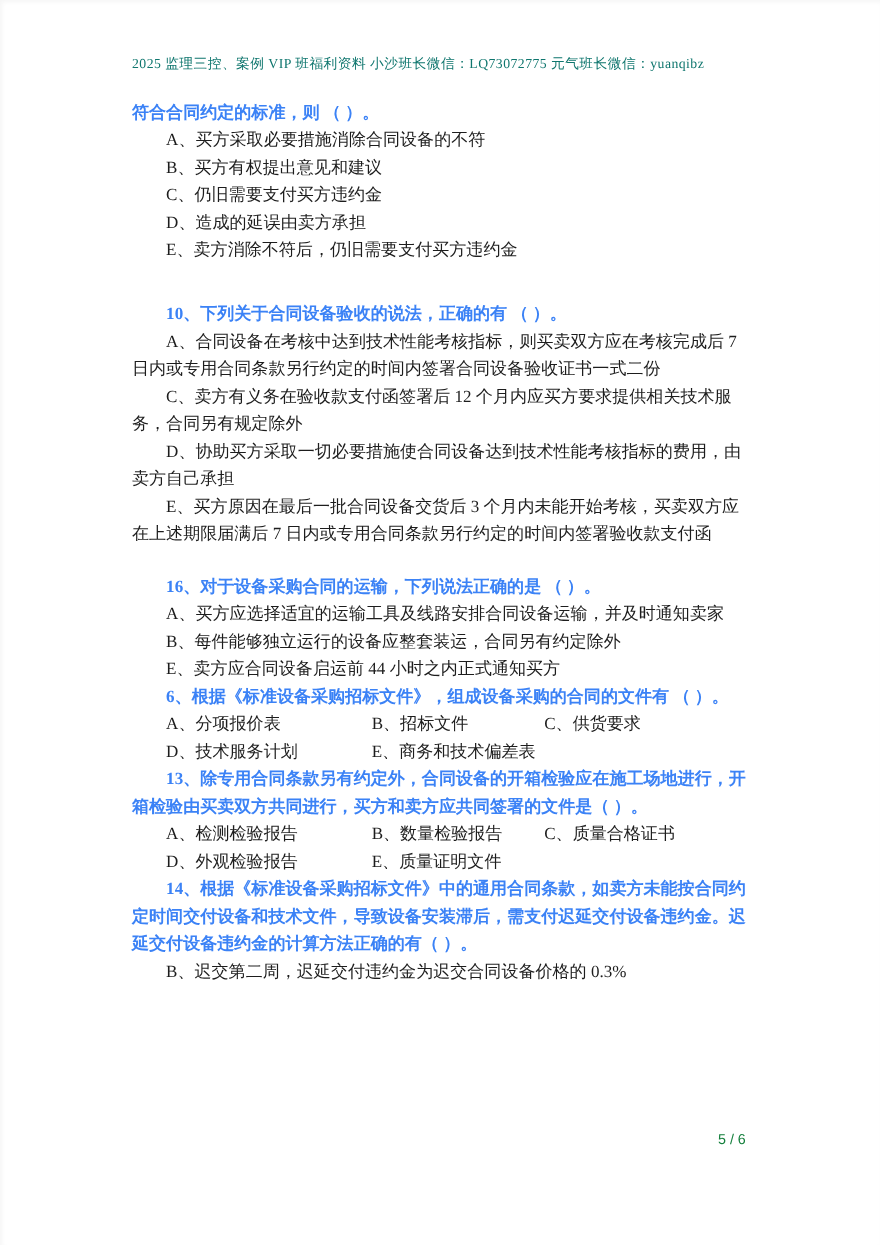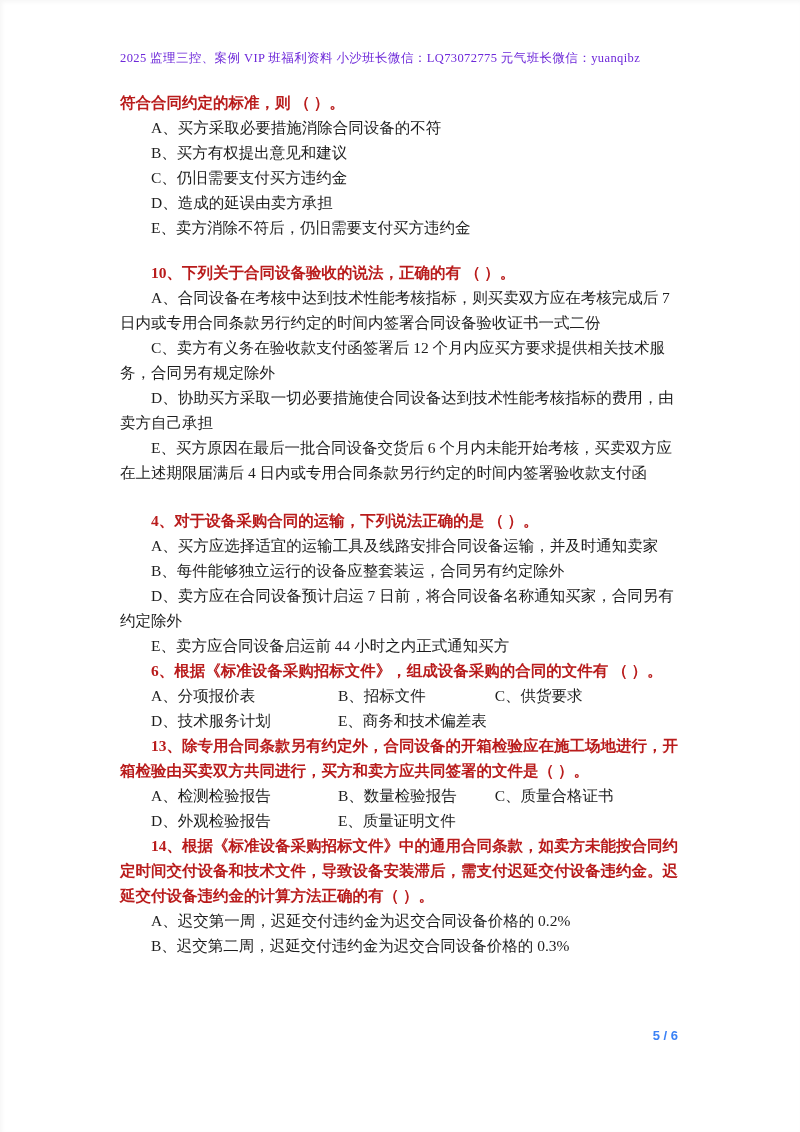--- a/index.html
+++ b/index.html
@@ -15,58 +15,58 @@
     width: 800px;
     height: 1132px;
     background: #ffffff;
     box-shadow: inset 2px 2px 4px rgba(0,0,0,0.04);
   }
   .watermark {
     position: absolute;
     top: 50px;
     left: 120px;
     width: 620px;
-    color: #6d28d9;
+    color: #0f766e;
     font-size: 12.5px;
     letter-spacing: 0.4px;
     white-space: nowrap;
     overflow: hidden;
   }
   .content {
     position: absolute;
     top: 90px;
     left: 120px;
     width: 560px;
     font-size: 15.5px;
     line-height: 25px;
     color: #1d1d1d;
   }
   p { margin: 0; }
   .q-title {
-    color: #b91c1c;
+    color: #3b82f6;
     font-weight: bold;
     text-indent: 2em;
   }
   .q-title.no-indent { text-indent: 0; }
   .opt { text-indent: 2em; }
-  .gap-20 { margin-top: 20px; }
+  .gap-20 { margin-top: 33px; }
   .gap-23 { margin-top: 23px; }
   .opt-row {
     text-indent: 0;
     padding-left: 2em;
   }
   .opt-row .col-a { display: inline-block; width: 183px; }
   .opt-row .col-b { display: inline-block; width: 153px; }
   .page-number {
     position: absolute;
     top: 1028px;
     right: 122px;
     font-size: 13px;
-    font-weight: bold;
-    color: #3b82f6;
+    font-weight: normal;
+    color: #15803d;
     font-family: "Liberation Sans", sans-serif;
   }
 </style>
 </head>
 <body>
 
 <div class="page">
 
   <div class="watermark">2025 监理三控、案例 VIP 班福利资料 小沙班长微信：LQ73072775 元气班长微信：yuanqibz</div>
 
@@ -79,28 +79,27 @@
       <p class="opt">C、仍旧需要支付买方违约金</p>
       <p class="opt">D、造成的延误由卖方承担</p>
       <p class="opt">E、卖方消除不符后，仍旧需要支付买方违约金</p>
     </div>
 
     <div class="gap-20">
       <p class="q-title">10、下列关于合同设备验收的说法，正确的有 （  ）。</p>
       <p class="opt">A、合同设备在考核中达到技术性能考核指标，则买卖双方应在考核完成后 7 日内或专用合同条款另行约定的时间内签署合同设备验收证书一式二份</p>
       <p class="opt">C、卖方有义务在验收款支付函签署后 12 个月内应买方要求提供相关技术服务，合同另有规定除外</p>
       <p class="opt">D、协助买方采取一切必要措施使合同设备达到技术性能考核指标的费用，由卖方自己承担</p>
-      <p class="opt">E、买方原因在最后一批合同设备交货后 6 个月内未能开始考核，买卖双方应在上述期限届满后 4 日内或专用合同条款另行约定的时间内签署验收款支付函</p>
+      <p class="opt">E、买方原因在最后一批合同设备交货后 3 个月内未能开始考核，买卖双方应在上述期限届满后 7 日内或专用合同条款另行约定的时间内签署验收款支付函</p>
     </div>
 
     <div class="gap-23">
-      <p class="q-title">4、对于设备采购合同的运输，下列说法正确的是 （  ）。</p>
+      <p class="q-title">16、对于设备采购合同的运输，下列说法正确的是 （  ）。</p>
       <p class="opt">A、买方应选择适宜的运输工具及线路安排合同设备运输，并及时通知卖家</p>
       <p class="opt">B、每件能够独立运行的设备应整套装运，合同另有约定除外</p>
-      <p class="opt">D、卖方应在合同设备预计启运 7 日前，将合同设备名称通知买家，合同另有约定除外</p>
       <p class="opt">E、卖方应合同设备启运前 44 小时之内正式通知买方</p>
     </div>
 
     <div>
       <p class="q-title">6、根据《标准设备采购招标文件》，组成设备采购的合同的文件有 （ ）。</p>
       <p class="opt-row">
         <span class="col-a">A、分项报价表</span>
         <span class="col-b">B、招标文件</span>
         <span>C、供货要求</span>
       </p>
@@ -118,21 +117,20 @@
         <span>C、质量合格证书</span>
       </p>
       <p class="opt-row">
         <span class="col-a">D、外观检验报告</span>
         <span>E、质量证明文件</span>
       </p>
     </div>
 
     <div>
       <p class="q-title">14、根据《标准设备采购招标文件》中的通用合同条款，如卖方未能按合同约定时间交付设备和技术文件，导致设备安装滞后，需支付迟延交付设备违约金。迟延交付设备违约金的计算方法正确的有（ ）。</p>
-      <p class="opt">A、迟交第一周，迟延交付违约金为迟交合同设备价格的 0.2%</p>
       <p class="opt">B、迟交第二周，迟延交付违约金为迟交合同设备价格的 0.3%</p>
     </div>
 
   </div>
 
   <div class="page-number">5 / 6</div>
 
 </div>
 
 </body></html>

